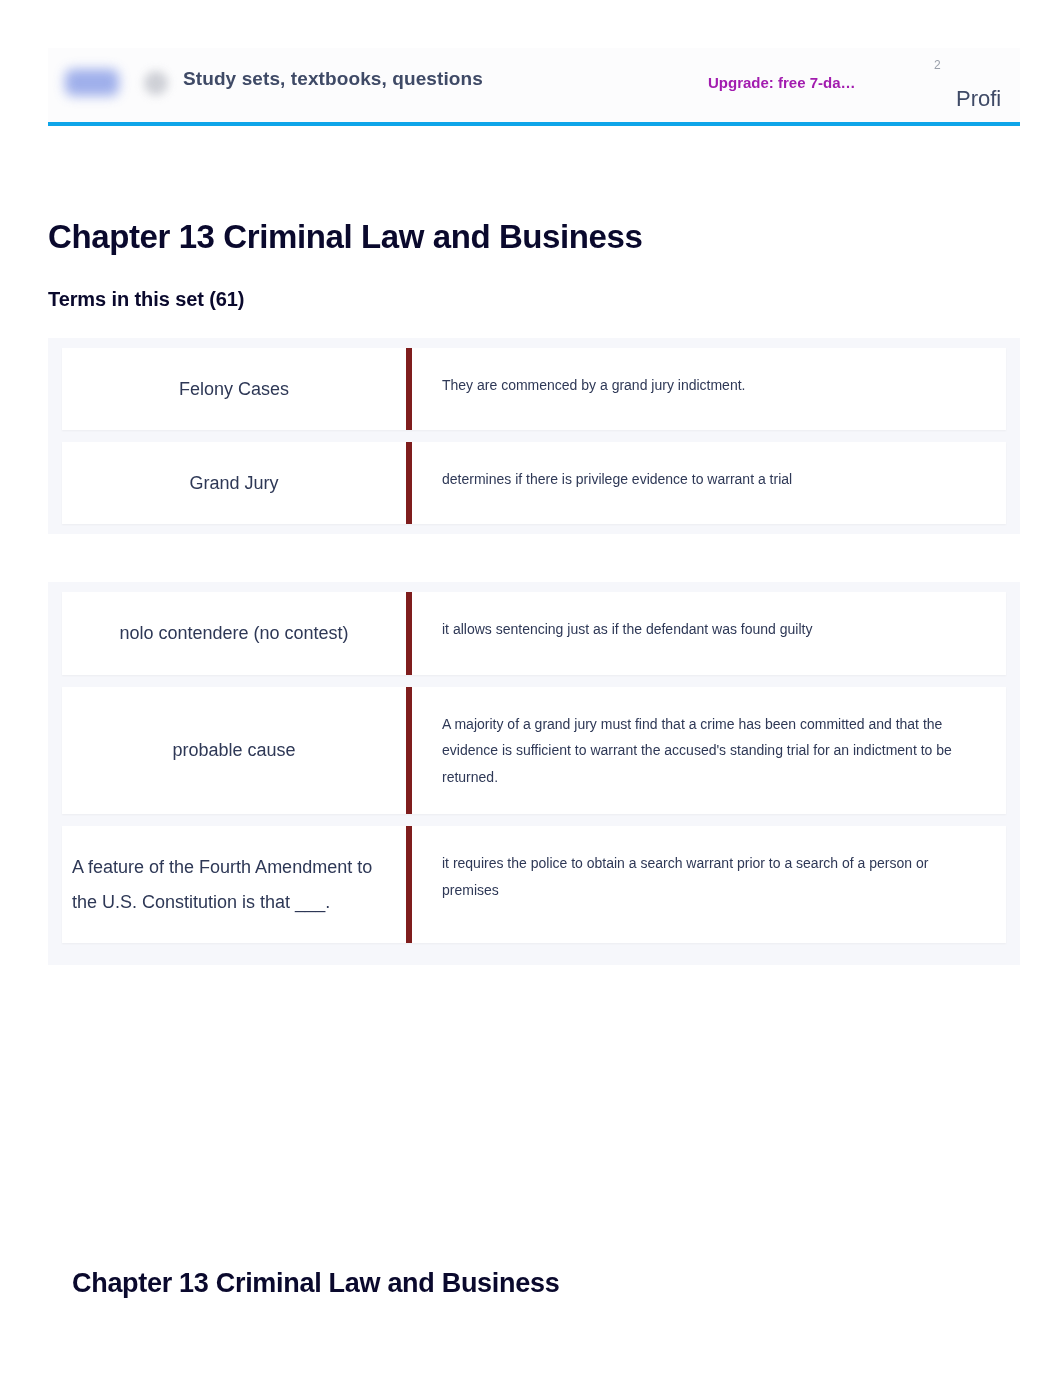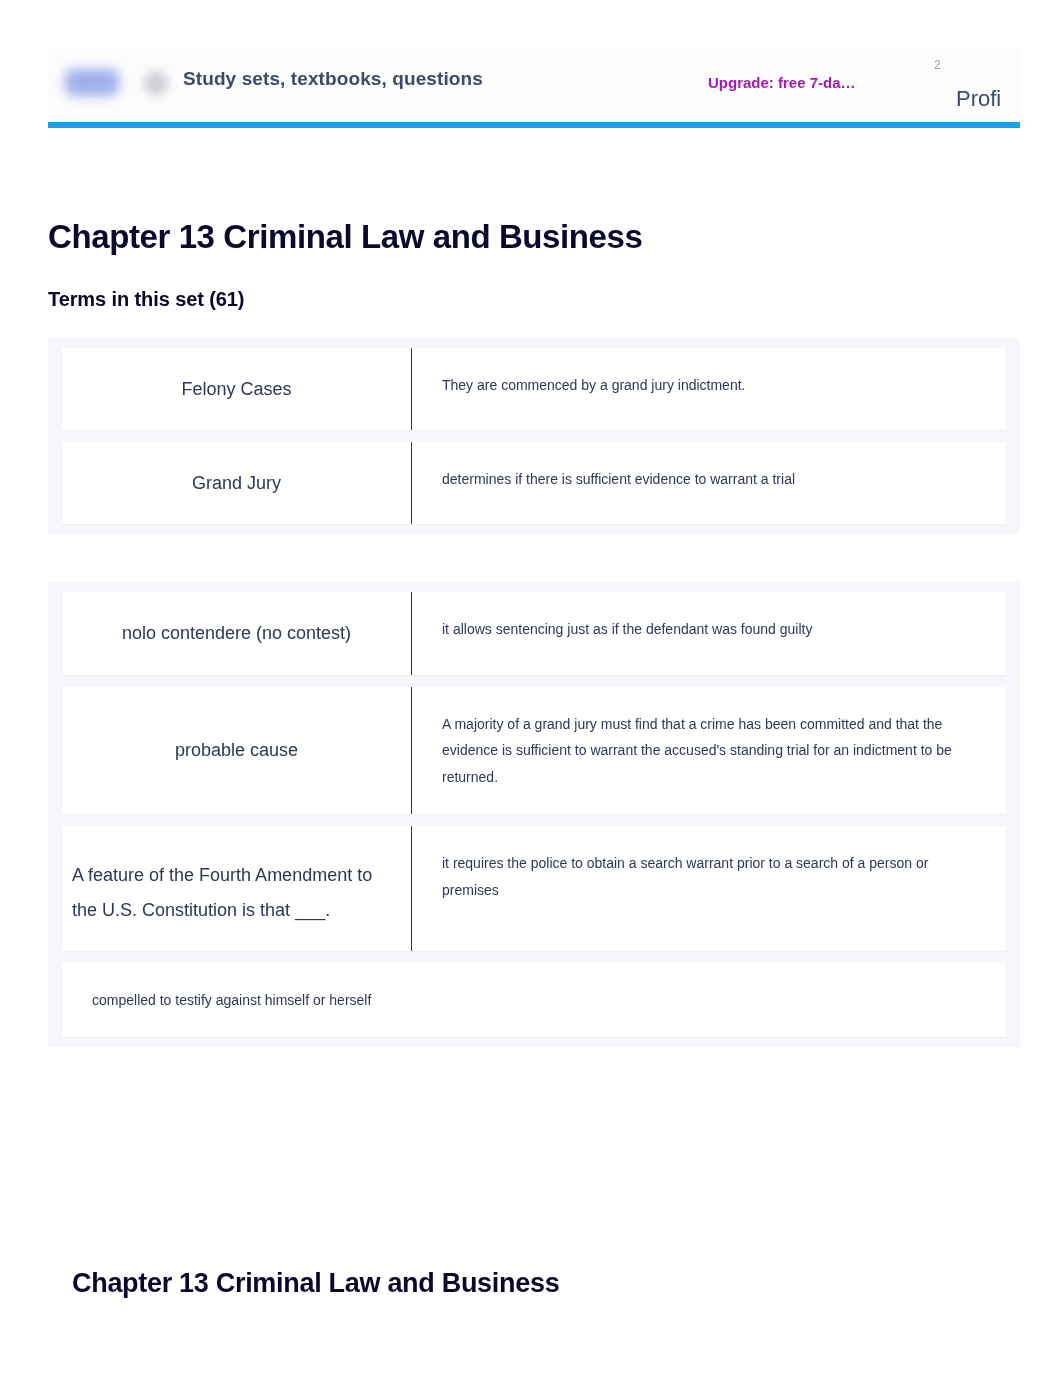--- a/index.html
+++ b/index.html
@@ -19,21 +19,21 @@
   }
 
   
   .site-header {
     position: absolute;
     left: 48px;
     top: 48px;
     width: 972px;
     height: 74px;
     background: #fcfcfd;
-    border-bottom: 6px solid #0ea5e9;
+    border-bottom: 4px solid #0ea5e9;
   }
   .header-inner {
     position: relative;
     width: 100%;
     height: 100%;
   }
   .logo-blur {
     position: absolute;
     left: 17px;
     top: 21px;
@@ -138,35 +138,35 @@
     box-shadow: 0 1px 2px rgba(0,0,0,0.045);
   }
   .term-card:last-child { margin-bottom: 0; }
 
   .term-col {
     flex: 0 0 350px;
     padding: 24px 18px;
     display: flex;
     align-items: center;
     justify-content: center;
-    border-right: 1px solid #7f1d1d;
+    border-right: 6px solid #7f1d1d;
     box-sizing: border-box;
   }
   .term-col.align-left {
     justify-content: flex-start;
     text-align: left;
     padding-left: 10px;
   }
   .term-text {
     font-size: 18px;
     line-height: 1.9;
     color: #2e3856;
     text-align: center;
   }
-  .term-col.align-left .term-text { text-align: left; margin-top: 8px; }
+  .term-col.align-left .term-text { text-align: left; }
 
   .def-col {
     flex: 1 1 auto;
     padding: 24px 20px 24px 30px;
     box-sizing: border-box;
   }
   .def-text {
     font-size: 14px;
     line-height: 1.9;
     color: #2e3856;
@@ -206,21 +206,21 @@
       <div class="term-card">
         <div class="term-col">
           <span class="term-text">Felony Cases</span>
         </div>
         <div class="def-col"><span class="def-text">They are commenced by a grand jury indictment.</span></div>
       </div>
       <div class="term-card">
         <div class="term-col">
           <span class="term-text">Grand Jury</span>
         </div>
-        <div class="def-col"><span class="def-text">determines if there is sufficient evidence to warrant a trial</span></div>
+        <div class="def-col"><span class="def-text">determines if there is privilege evidence to warrant a trial</span></div>
       </div>
     </div>
     <div class="group-spacer"></div>
     <div class="terms-group">
       <div class="term-card">
         <div class="term-col">
           <span class="term-text">nolo contendere (no contest)</span>
         </div>
         <div class="def-col"><span class="def-text">it allows sentencing just as if the defendant was found guilty</span></div>
       </div>
@@ -230,18 +230,17 @@
         </div>
         <div class="def-col"><span class="def-text">A majority of a grand jury must find that a crime has been committed and that the evidence is sufficient to warrant the accused's standing trial for an indictment to be returned.</span></div>
       </div>
       <div class="term-card">
         <div class="term-col align-left">
           <span class="term-text">A feature of the Fourth Amendment to the U.S. Constitution is that ___.</span>
         </div>
         <div class="def-col"><span class="def-text">it requires the police to obtain a search warrant prior to a search of a person or premises</span></div>
       </div>
       <div class="term-card">
-        <div class="def-col"><span class="def-text">compelled to testify against himself or herself</span></div>
       </div>
     </div>
   </section>
 
 <h2 class="footer-title">Chapter 13 Criminal Law and Business</h2>
 
 </body></html>

